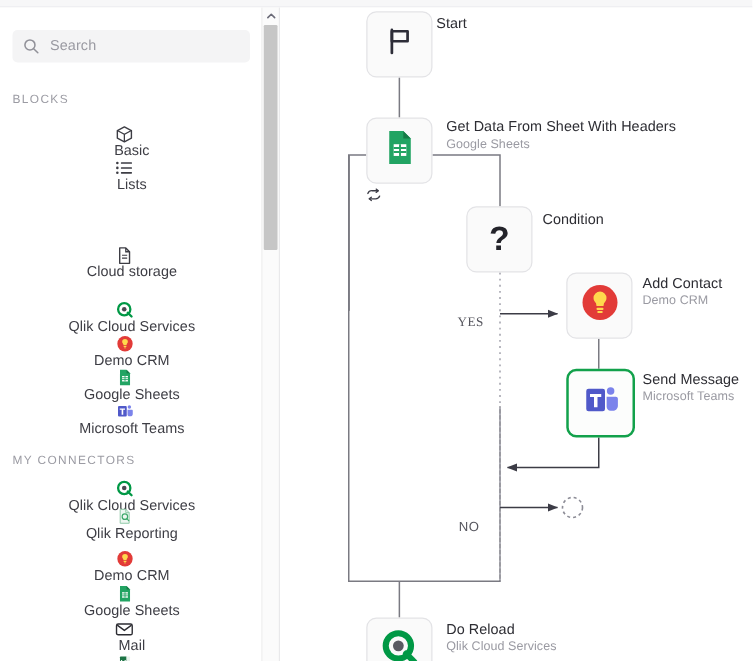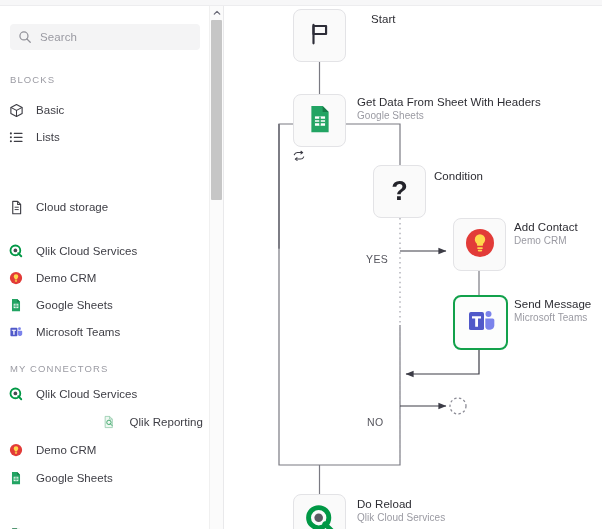--- a/index.html
+++ b/index.html
@@ -12,21 +12,21 @@
   
   #topstrip{position:absolute;left:0;top:0;width:602px;height:6px;background:#f7f7f8;border-bottom:1px solid #ededef;box-sizing:border-box;}
 
   
   #sidebar{position:absolute;left:0;top:6px;width:210px;height:523px;background:#ffffff;overflow:hidden;}
   #searchbox{position:absolute;left:10px;top:18px;width:190px;height:26px;background:#f4f4f5;border-radius:4px;display:flex;align-items:center;box-sizing:border-box;padding:0 8px;}
   #searchbox .s-ico{width:14px;height:14px;flex:0 0 14px;margin-right:8px;opacity:.75;}
   #searchbox .s-ph{font-size:11.5px;color:#9a9aa2;letter-spacing:.1px;}
 
   .sec-head{position:absolute;left:10px;font-size:9.5px;letter-spacing:1.1px;color:#9b9ba3;font-weight:400;}
-  .srow{position:absolute;left:8px;width:195px;height:22px;display:flex;align-items:center;cursor:default;}
+  .srow{position:absolute;left:8px;width:195px;height:22px;display:flex;align-items:center;cursor:default;flex-direction:column;}
   .srow .ico{width:16px;height:16px;flex:0 0 16px;margin-right:12px;display:flex;align-items:center;justify-content:center;}
   .srow .lbl{font-size:11.5px;color:#3d3d44;letter-spacing:.05px;white-space:nowrap;}
 
   
   #scrollbar{position:absolute;left:209px;top:6px;width:14px;height:523px;background:#fbfbfb;border-left:1px solid #f0f0f0;box-sizing:border-box;}
   #sb-up{position:absolute;left:0;top:0;width:13px;height:13px;display:flex;align-items:center;justify-content:center;}
   #sb-thumb{position:absolute;left:1px;top:14px;width:11px;height:180px;background:#c6c6c6;border-radius:1px;}
 
   
   #canvas{position:absolute;left:223px;top:6px;width:379px;height:523px;background:#ffffff;border-left:1px solid #e9e9eb;box-sizing:border-box;overflow:hidden;}
@@ -189,20 +189,29 @@
       <svg viewBox="0 0 16 16" width="14" height="14">
           <path d="M3.4 1h6l3.2 3.2V15H3.4z" fill="#22a463"></path>
           <path d="M9.4 1l3.2 3.2H9.4z" fill="#167a47"></path>
           <rect x="5.3" y="6.6" width="5.4" height="5" fill="#fff"></rect>
           <path d="M5.3 8.2h5.4M5.3 9.9h5.4M8 6.6v5" stroke="#22a463" stroke-width=".8"></path>
         </svg>
     </span>
     <span class="lbl">Google Sheets</span>
   </div>
 
+  <div class="srow" style="top:489px;">
+    <span class="ico">
+      <svg viewBox="0 0 16 16" width="15" height="15">
+          <rect x="1.3" y="3.4" width="13.4" height="9.2" rx="1.4" fill="none" stroke="#2d2d33" stroke-width="1.2"></rect>
+          <path d="M1.9 4.4 8 8.9l6.1-4.5" fill="none" stroke="#2d2d33" stroke-width="1.2" stroke-linejoin="round"></path>
+        </svg>
+    </span>
+    <span class="lbl">Mail</span>
+  </div>
 
   <div class="srow" style="top:517px;">
     <span class="ico">
       <svg viewBox="0 0 16 16" width="14" height="14">
           <rect x="3.4" y="1.4" width="6.2" height="13.2" rx=".6" fill="#1d7445"></rect>
           <rect x="9.3" y="1.4" width="3.3" height="13.2" rx=".6" fill="#e8f3ec"></rect>
           <path d="M4.8 5.1 8.2 11M8.2 5.1 4.8 11" stroke="#fff" stroke-width="1.1" stroke-linecap="round"></path>
         </svg>
     </span>
     <span class="lbl">Microsoft Excel</span>
@@ -251,21 +260,21 @@
   </svg>
 
   <div class="node" style="left:69px;top:3px;width:53px;height:53px;">
     <span>
       <svg viewBox="0 0 24 24" width="26" height="26">
           <path d="M6 3.6v17" stroke="#2d2d38" stroke-width="2" stroke-linecap="round" fill="none"></path>
           <path d="M6 4.6h11.6v7.4H6z" fill="none" stroke="#2d2d38" stroke-width="2" stroke-linejoin="round"></path>
         </svg>
     </span>
   </div>
-  <div class="nlabel" style="left:147px;top:6px;text-align:center;">
+  <div class="nlabel" style="left:125px;top:6px;text-align:center;">
     <div class="t">Start</div>
   </div>
 
   <div class="node" style="left:69px;top:88px;width:53px;height:53px;">
     <span>
       <svg viewBox="0 0 16 16" width="30" height="30">
           <path d="M3.4 1h6l3.2 3.2V15H3.4z" fill="#22a463"></path>
           <path d="M9.4 1l3.2 3.2H9.4z" fill="#167a47"></path>
           <rect x="5.3" y="6.6" width="5.4" height="5" fill="#fff"></rect>
           <path d="M5.3 8.2h5.4M5.3 9.9h5.4M8 6.6v5" stroke="#22a463" stroke-width=".8"></path>
@@ -286,21 +295,21 @@
       </svg>
   </div>
 
   <div class="node" style="left:149px;top:159px;width:53px;height:53px;">
     <span class="qmark">?</span>
   </div>
   <div class="nlabel" style="left:210px;top:163px;">
     <div class="t">Condition</div>
   </div>
 
-  <div class="branch-lbl" style="left:142px;top:247px;">YES</div>
+  <div class="branch-lbl" style="left:142px;top:247px;font-family:Liberation Serif, serif;">YES</div>
   <div class="branch-lbl" style="left:143px;top:410px;">NO</div>
 
   <div class="node" style="left:229px;top:212px;width:53px;height:53px;">
     <span>
       <svg viewBox="0 0 16 16" width="32" height="32">
           <circle cx="8" cy="8" r="7" fill="#e23b38"></circle>
           <path d="M8 3.6a2.6 2.6 0 0 1 2.6 2.6c0 1-.6 1.6-1 2.1l-.2 1.1H6.6l-.2-1.1c-.4-.5-1-1.1-1-2.1A2.6 2.6 0 0 1 8 3.6z" fill="#ffd84d"></path>
           <rect x="6.6" y="10.1" width="2.8" height=".9" rx=".4" fill="#ffd84d"></rect>
           <rect x="6.9" y="11.4" width="2.2" height=".8" rx=".4" fill="#ffd84d"></rect>
         </svg>

